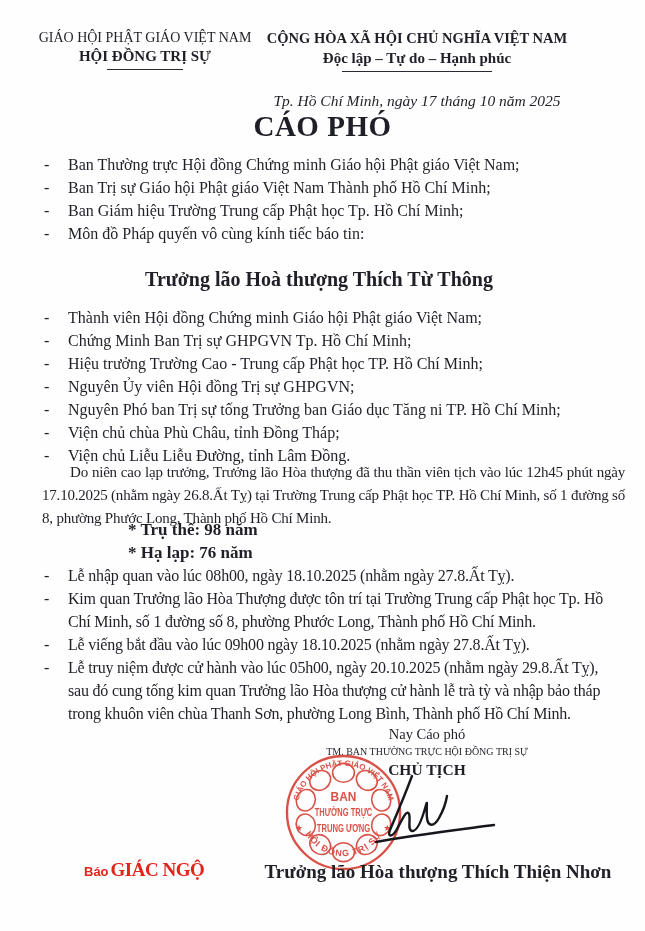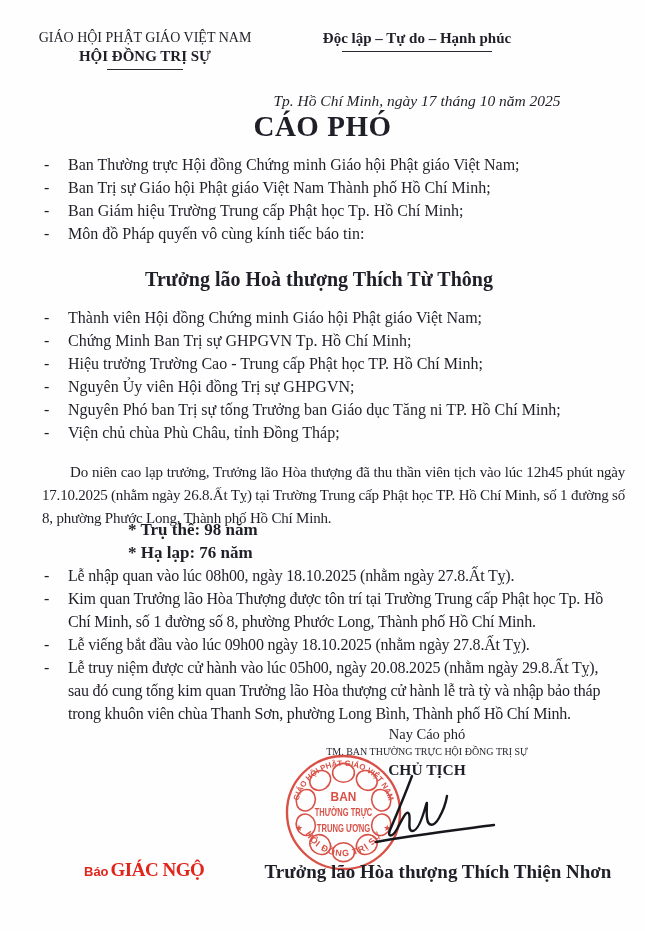--- a/index.html
+++ b/index.html
@@ -101,20 +101,21 @@
 <body>
 
 <div class="page">
 
   <div class="header-left">
     <div class="l1">GIÁO HỘI PHẬT GIÁO VIỆT NAM</div>
     <div class="l2">HỘI ĐỒNG TRỊ SỰ</div>
     <div class="rule-left"></div>
   </div>
   <div class="header-right">
+    <div class="l1">CỘNG HÒA XÃ HỘI CHỦ NGHĨA VIỆT NAM</div>
     <div class="l2">Độc lập – Tự do – Hạnh phúc</div>
     <div class="rule-right"></div>
   </div>
 
   <div class="dateline">Tp. Hồ Chí Minh, ngày 17 tháng 10 năm 2025</div>
 
   <div class="doc-title">CÁO PHÓ</div>
 
   <ul class="dash-list list-announcers">
     <li>Ban Thường trực Hội đồng Chứng minh Giáo hội Phật giáo Việt Nam;</li>
@@ -125,34 +126,35 @@
 
   <div class="deceased-name">Trưởng lão Hoà thượng Thích Từ Thông</div>
 
   <ul class="dash-list list-positions">
     <li>Thành viên Hội đồng Chứng minh Giáo hội Phật giáo Việt Nam;</li>
     <li>Chứng Minh Ban Trị sự GHPGVN Tp. Hồ Chí Minh;</li>
     <li>Hiệu trưởng Trường Cao - Trung cấp Phật học TP. Hồ Chí Minh;</li>
     <li>Nguyên Ủy viên Hội đồng Trị sự GHPGVN;</li>
     <li>Nguyên Phó ban Trị sự tống Trưởng ban Giáo dục Tăng ni TP. Hồ Chí Minh;</li>
     <li>Viện chủ chùa Phù Châu, tỉnh Đồng Tháp;</li>
+    <li>Viện chủ Liễu Liễu Đường, tỉnh Lâm Đồng.</li>
   </ul>
 
   <p class="death-paragraph">Do niên cao lạp trưởng, Trưởng lão Hòa thượng đã thu thần viên tịch vào lúc 12h45 phút ngày 17.10.2025 (nhằm ngày 26.8.Ất Tỵ) tại Trường Trung cấp Phật học TP. Hồ Chí Minh, số 1 đường số 8, phường Phước Long, Thành phố Hồ Chí Minh.</p>
 
   <div class="stats">
     <div>* Trụ thế: 98 năm</div>
     <div>* Hạ lạp: 76 năm</div>
   </div>
 
   <ul class="dash-list list-schedule">
     <li>Lễ nhập quan vào lúc 08h00, ngày 18.10.2025 (nhằm ngày 27.8.Ất Tỵ).</li>
     <li>Kim quan Trưởng lão Hòa Thượng được tôn trí tại Trường Trung cấp Phật học Tp. Hồ Chí Minh, số 1 đường số 8, phường Phước Long, Thành phố Hồ Chí Minh.</li>
     <li>Lễ viếng bắt đầu vào lúc 09h00 ngày 18.10.2025 (nhằm ngày 27.8.Ất Tỵ).</li>
-    <li>Lễ truy niệm được cử hành vào lúc 05h00, ngày 20.08.2025 (nhằm ngày 29.8.Ất Tỵ), sau đó cung tống kim quan Trưởng lão Hòa thượng cử hành lễ trà tỳ và nhập bảo tháp trong khuôn viên chùa Thanh Sơn, phường Long Bình, Thành phố Hồ Chí Minh.</li>
+    <li>Lễ truy niệm được cử hành vào lúc 05h00, ngày 20.10.2025 (nhằm ngày 29.8.Ất Tỵ), sau đó cung tống kim quan Trưởng lão Hòa thượng cử hành lễ trà tỳ và nhập bảo tháp trong khuôn viên chùa Thanh Sơn, phường Long Bình, Thành phố Hồ Chí Minh.</li>
   </ul>
 
   <div class="signoff">
     <div class="s1">Nay Cáo phó</div>
     <div class="s2">TM. BAN THƯỜNG TRỰC HỘI ĐỒNG TRỊ SỰ</div>
     <div class="s3">CHỦ TỊCH</div>
   </div>
 
   <svg class="seal" viewBox="0 0 120 120">
     <g stroke="#d4392e" fill="none">

